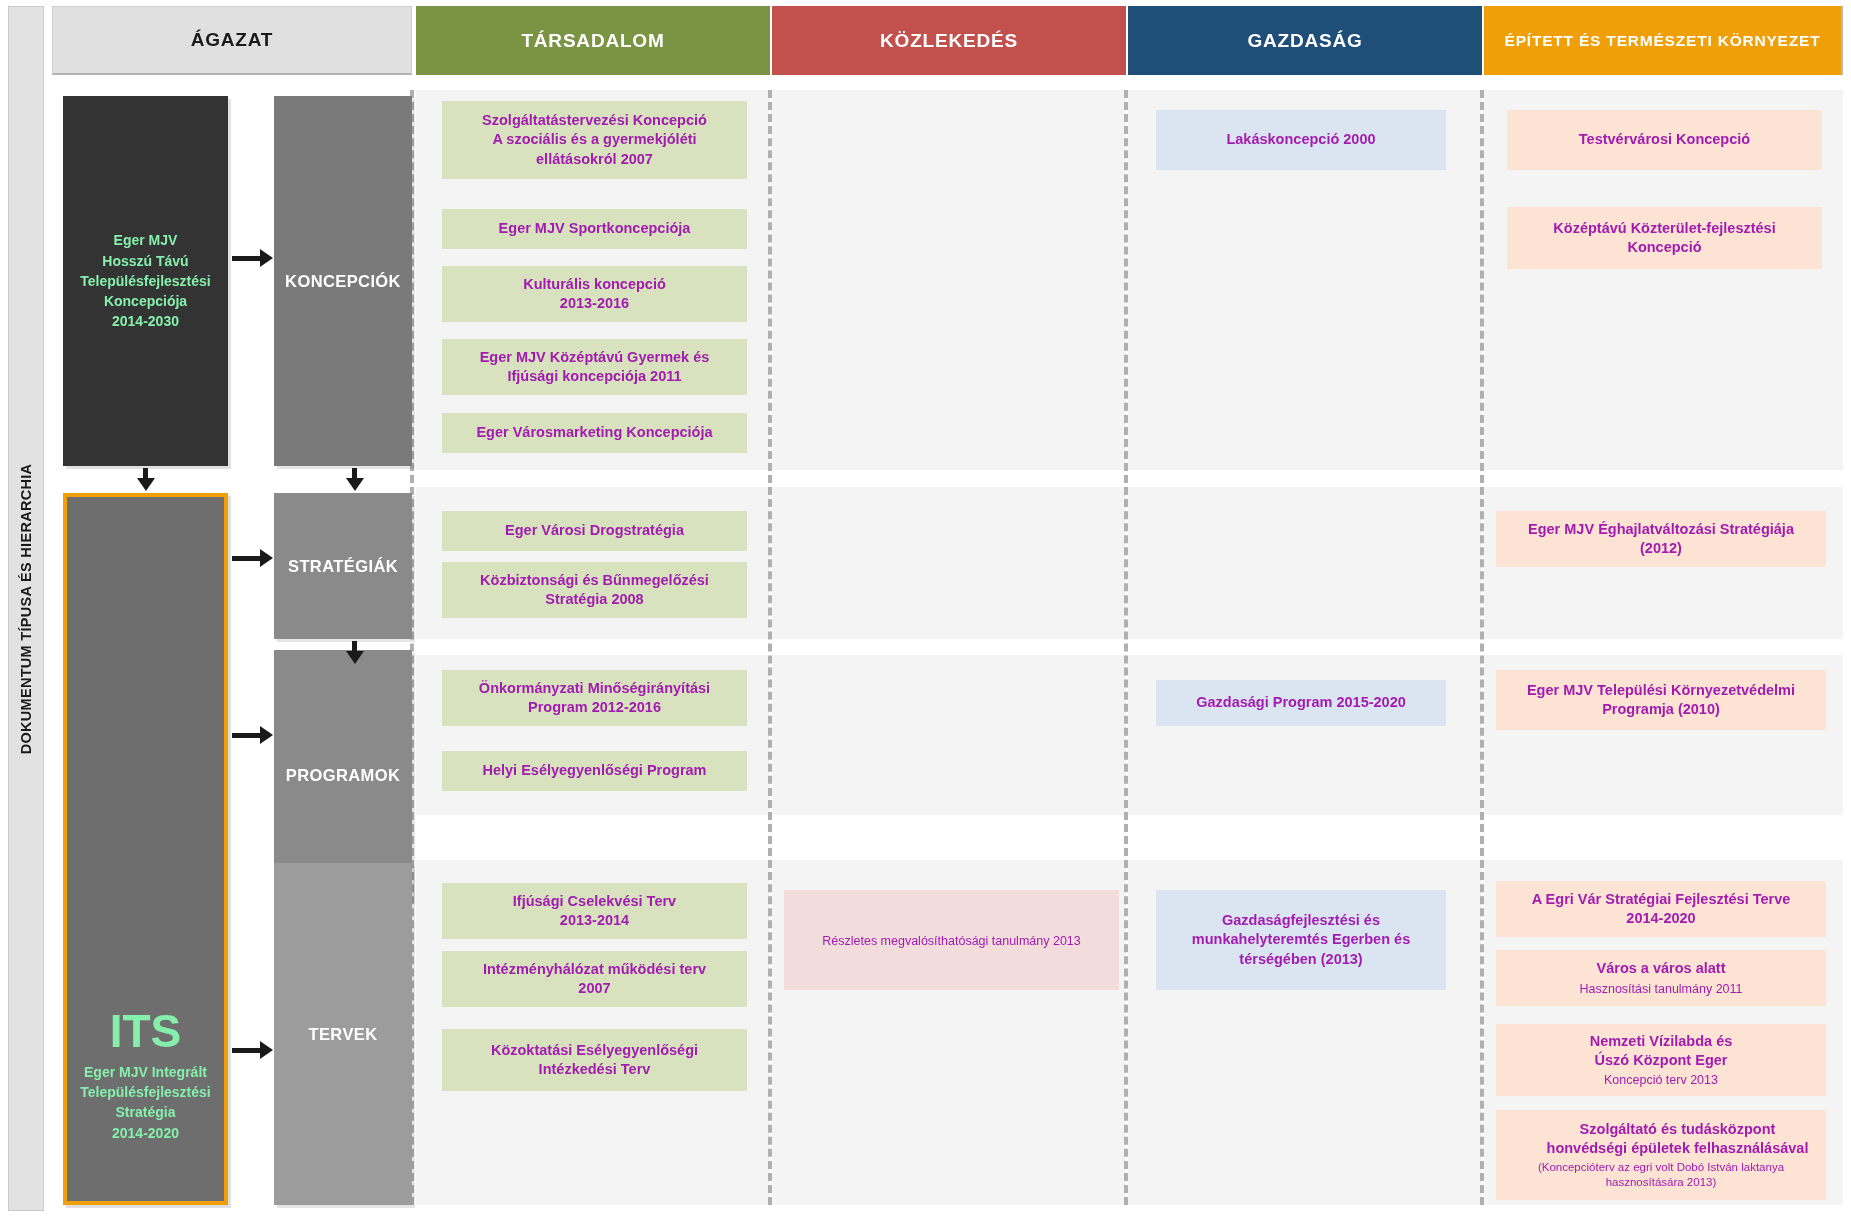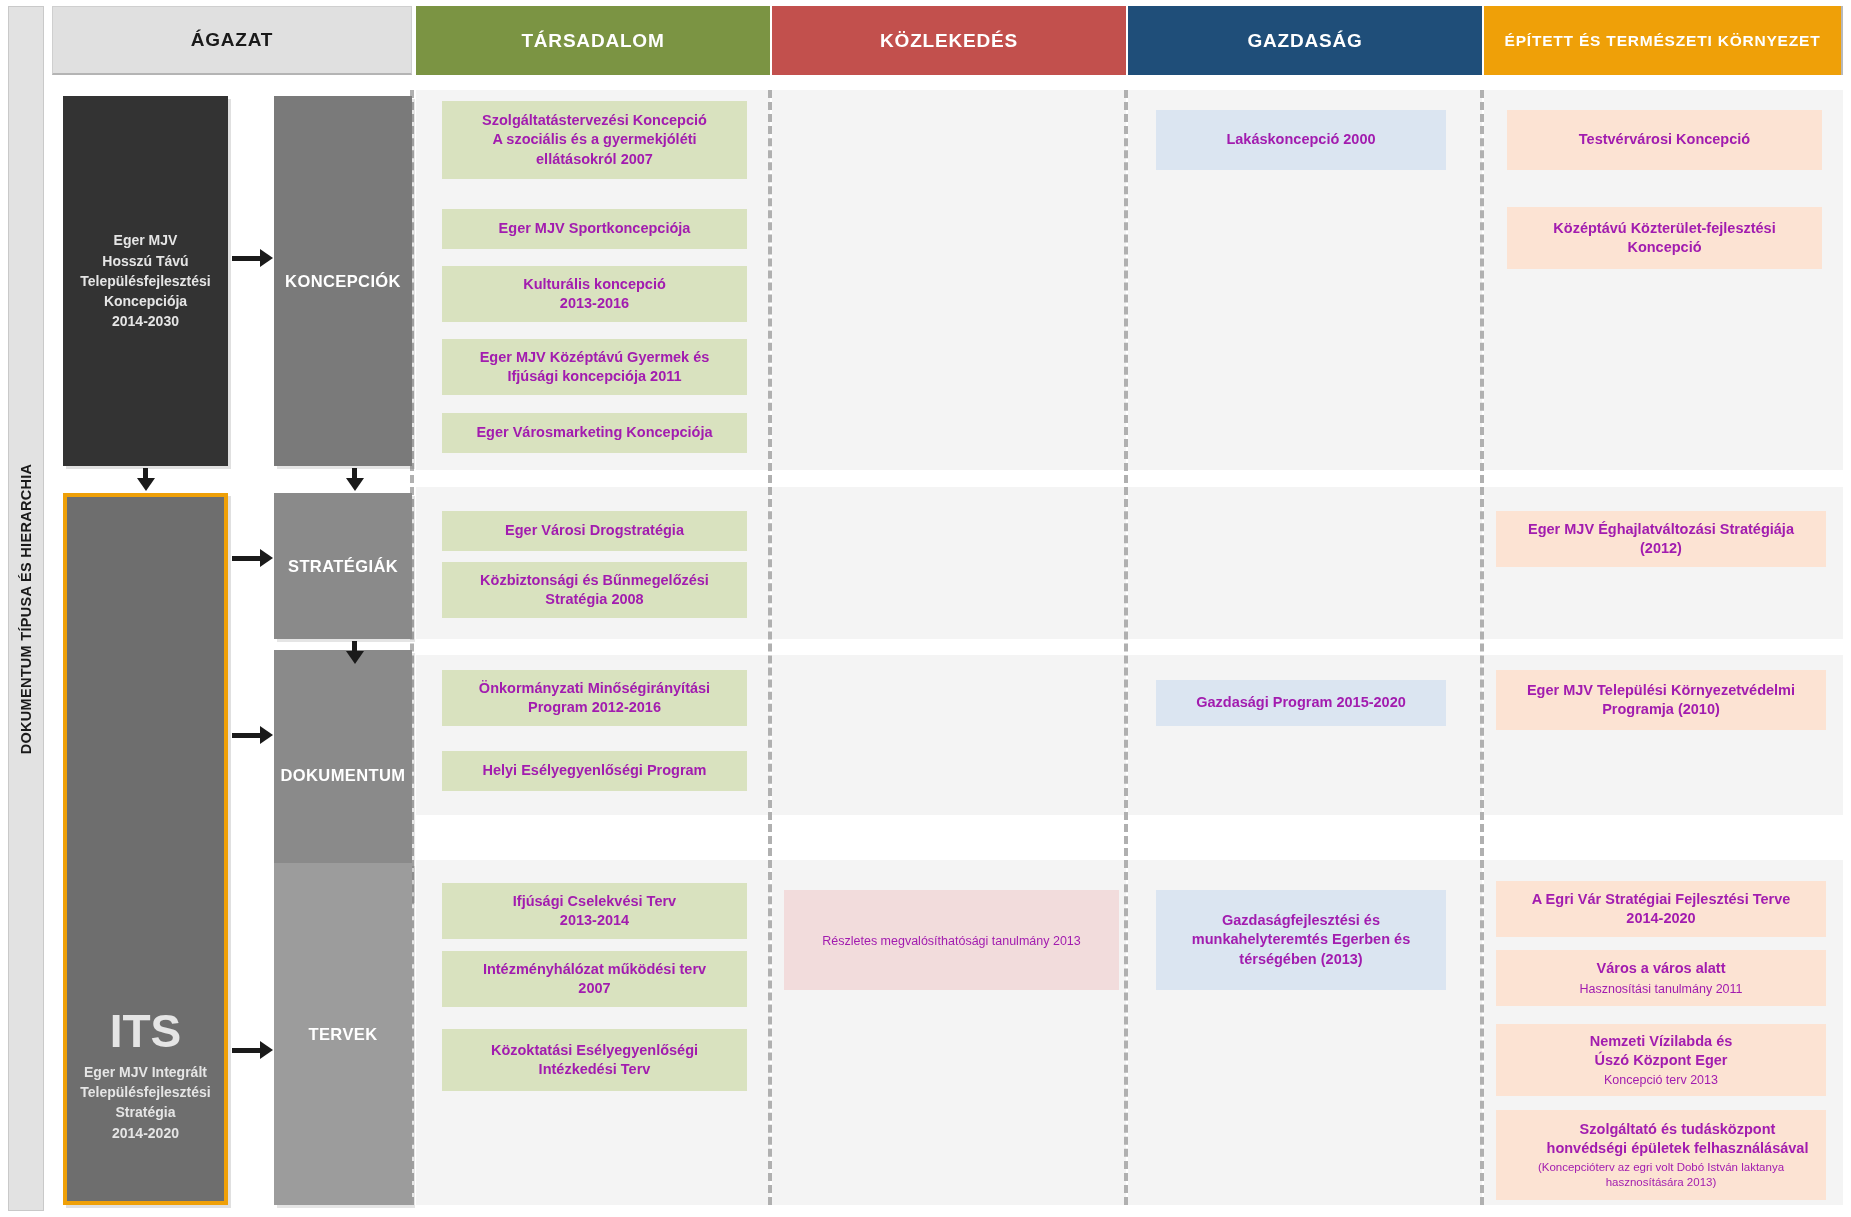--- a/index.html
+++ b/index.html
@@ -34,21 +34,21 @@
   
   .vsep{position:absolute;top:90px;width:0;height:1115px;
         border-left:4px dashed #b0b0b0;}
 
   
   .stripe{position:absolute;background:#f4f4f4;}
 
   
   .bigbox{position:absolute;box-sizing:border-box;display:flex;
           flex-direction:column;align-items:center;justify-content:center;
-          text-align:center;color:#e5e5e5;}
+          text-align:center;color:#86efac;}
   #longterm-box{
     left:63px;top:96px;width:165px;height:370px;background:#333333;
     box-shadow:3px 3px 0 rgba(0,0,0,.12);
     font-size:14px;font-weight:bold;line-height:1.45;
   }
   #its-box{
     left:63px;top:493px;width:165px;height:712px;background:#6e6e6e;
     border:4px solid #efa008;box-shadow:3px 3px 0 rgba(0,0,0,.12);
     justify-content:flex-end;padding-bottom:58px;
   }
@@ -142,21 +142,21 @@
 2014-2020</span>
   </div>
 
   <div id="type-koncepciok" class="typebox">
     <span>KONCEPCIÓK</span>
   </div>
   <div id="type-strategiak" class="typebox">
     <span>STRATÉGIÁK</span>
   </div>
   <div id="type-programok" class="typebox">
-    <span>DOKUMENTUM</span>
+    <span>PROGRAMOK</span>
   </div>
   <div id="type-tervek" class="typebox">
     <span>TERVEK</span>
   </div>
 
   <div class="arrow arrow-h" style="left:232px;top:256px;width:30px;"></div>
   <div class="head-r" style="left:260px;top:249px;"></div>
 
   <div class="arrow arrow-v" style="left:143px;top:468px;height:15px;"></div>
   <div class="head-d" style="left:137px;top:478px;"></div>

